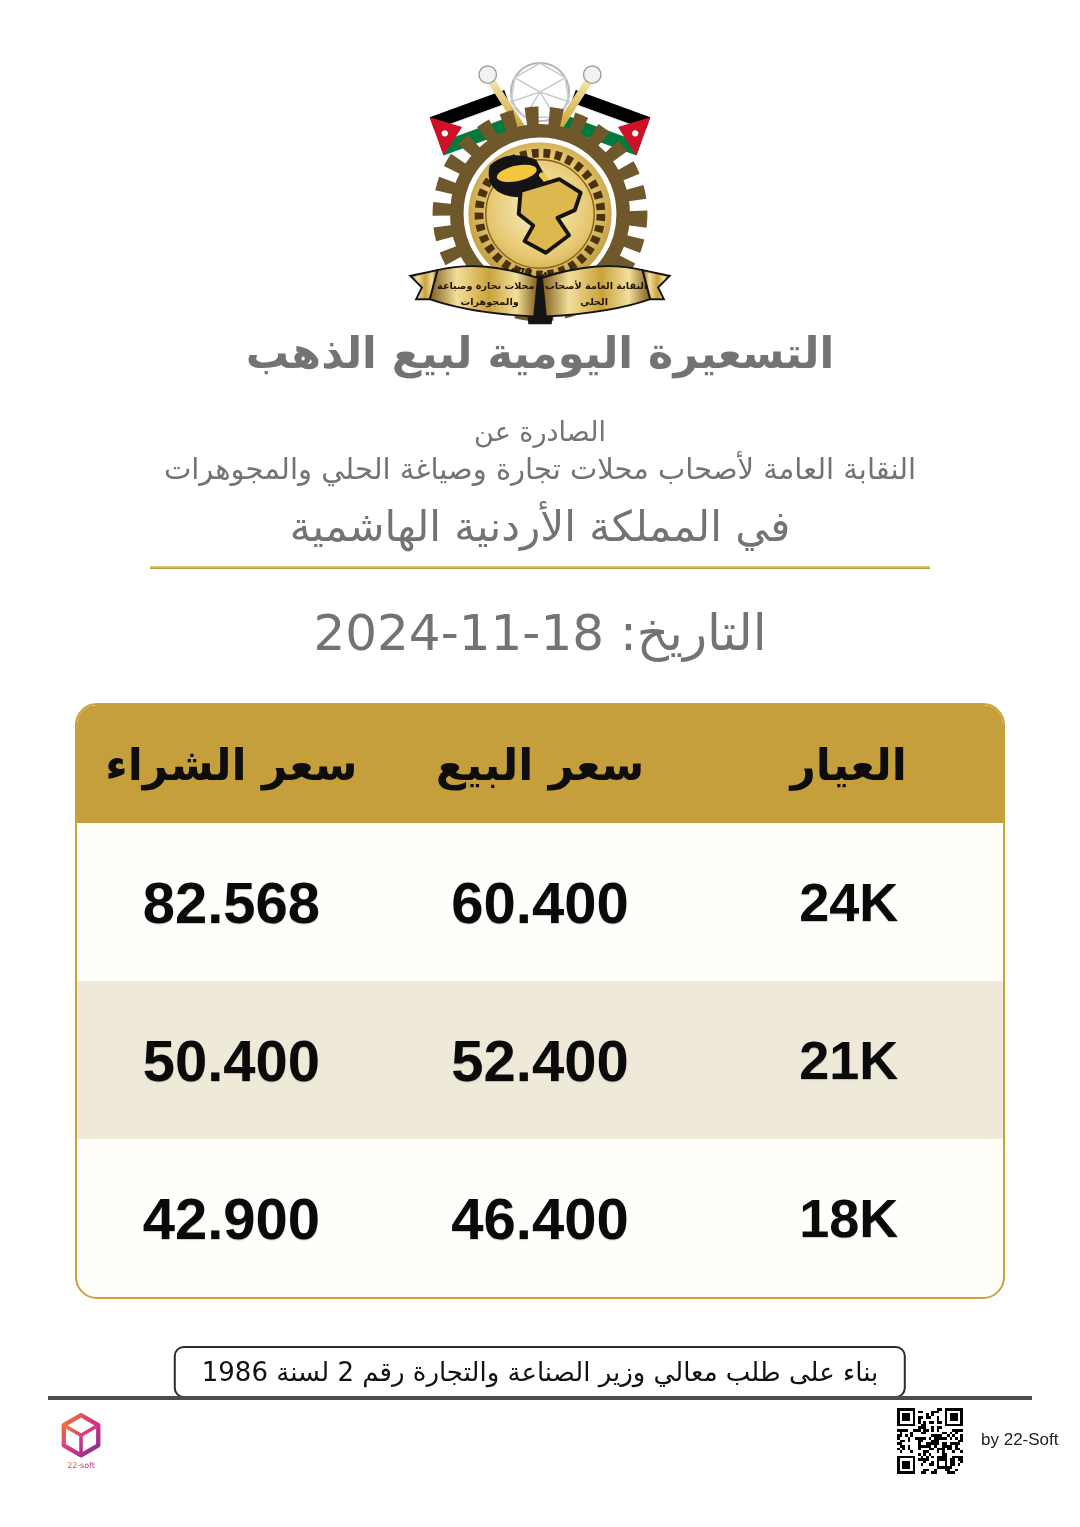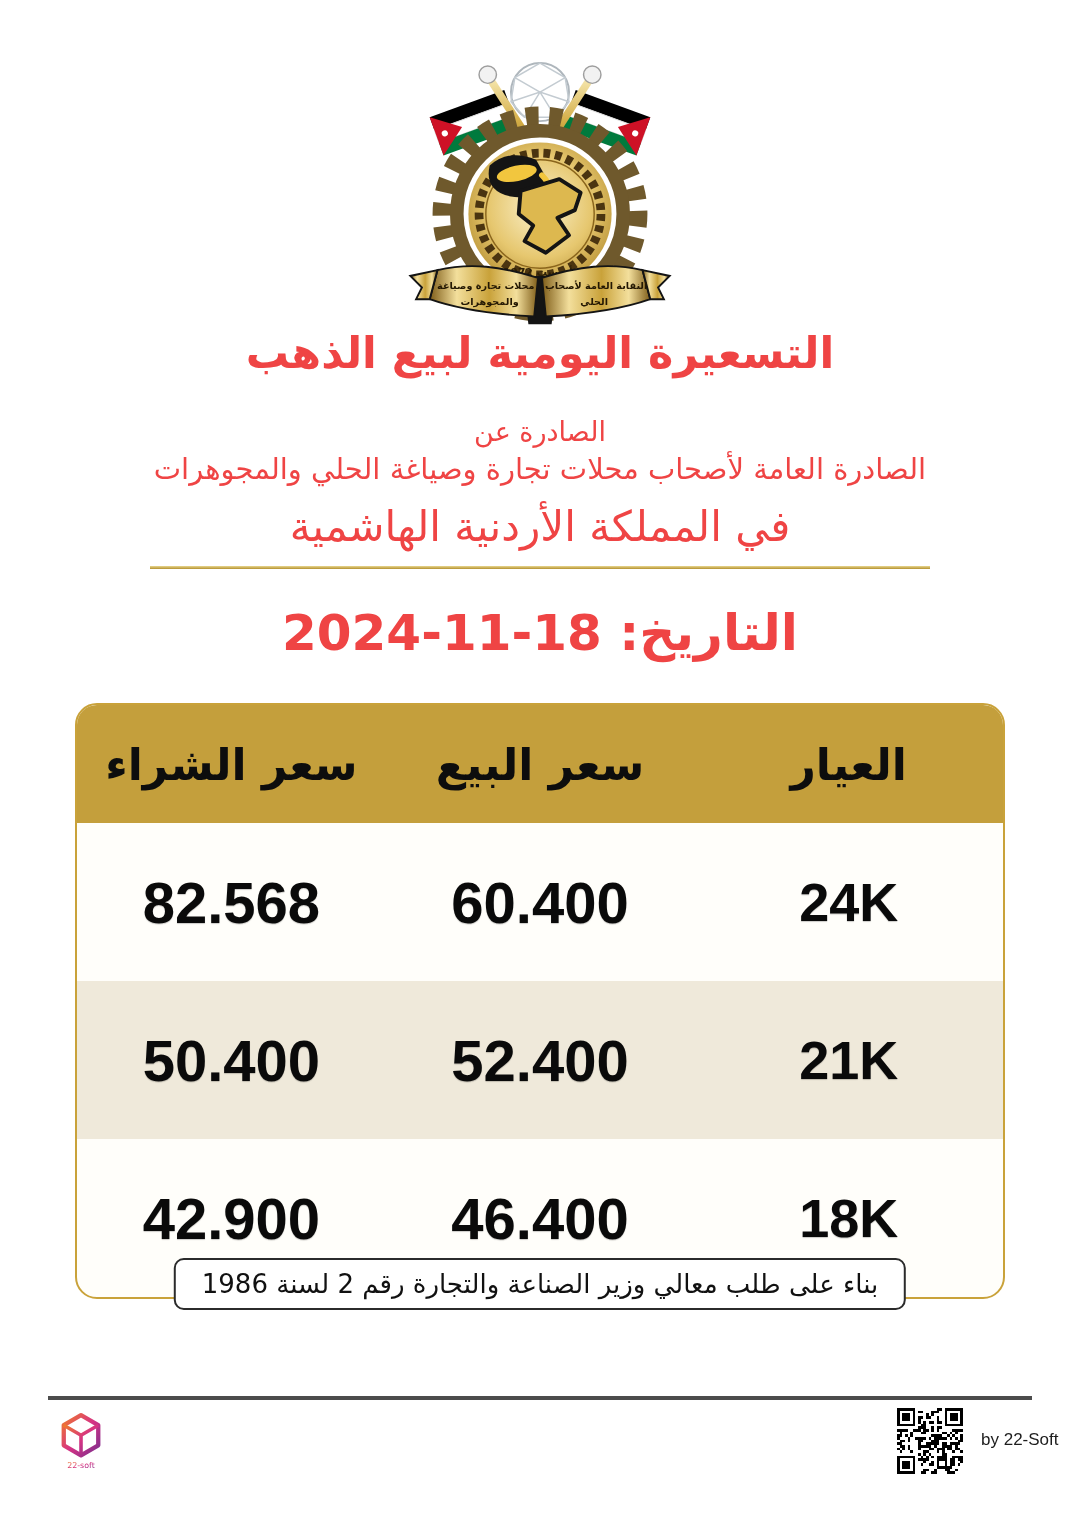--- a/index.html
+++ b/index.html
@@ -10,39 +10,39 @@
     margin: 0 auto;
     background: #ffffff;
     font-family: "DejaVu Sans", sans-serif;
     overflow: hidden;
   }
   .center-text {
     position: absolute;
     left: 0; right: 0;
     text-align: center;
     direction: rtl;
-    color: #ef4444;
+    color: #737373;
   }
   .logo-svg {
     position: absolute;
     top: 34px;
     left: 50%;
     margin-left: -165px;
   }
   .title    { top: 328px; font-size: 43px; font-weight: bold; }
   .issued   { top: 416px; font-size: 27px; }
   .org      { top: 452px; font-size: 29px; }
   .country  { top: 502px; font-size: 42px; }
   .gold-rule {
     position: absolute;
     top: 566px; left: 150px;
     width: 780px; height: 3px;
     background: linear-gradient(to bottom, #E8D68E, #B49130);
   }
-  .date { top: 604px; font-size: 50px; font-weight: bold; letter-spacing: 1px; }
+  .date { top: 604px; font-size: 50px; font-weight: normal; letter-spacing: 1px; }
 
   .price-table {
     position: absolute;
     top: 703px; left: 75px;
     width: 930px;
     border: 2px solid #C9A23A;
     border-radius: 22px;
     overflow: hidden;
     direction: rtl;
     background: #FFFEFA;
@@ -69,21 +69,21 @@
     font-weight: bold;
     font-size: 58px;
     color: #0a0a0a;
     text-shadow: 0 1px 1px rgba(0,0,0,0.2);
   }
   .pt-row.alt { background: #EFE9DA; }
   .karat-cell { font-size: 54px; }
 
   .note-box {
     position: absolute;
-    top: 1258px;
+    top: 1346px;
     left: 50%;
     transform: translateX(-50%);
     border: 2px solid #2b2b2b;
     border-radius: 10px;
     padding: 9px 26px;
     font-size: 26px;
     color: #111;
     white-space: nowrap;
     direction: rtl;
     background: #fff;
@@ -182,21 +182,21 @@
       <path d="M64,244 L36,250 L48,262 L42,274 L56,274 Z" fill="url(#gRib)" stroke="#141414" stroke-width="2"></path>
       <text x="228" y="264" text-anchor="middle" font-size="10" font-weight="bold" fill="#241803">النقابة العامة لأصحاب</text>
       <text x="226" y="280" text-anchor="middle" font-size="10" font-weight="bold" fill="#241803">الحلي</text>
       <text x="114" y="264" text-anchor="middle" font-size="10" font-weight="bold" fill="#241803">محلات تجارة وصياغة</text>
       <text x="118" y="280" text-anchor="middle" font-size="10" font-weight="bold" fill="#241803">والمجوهرات</text>
     </g>
   </svg>
 
   <div class="center-text title">التسعيرة اليومية لبيع الذهب</div>
   <div class="center-text issued">الصادرة عن</div>
-  <div class="center-text org">الصادرة العامة لأصحاب محلات تجارة وصياغة الحلي والمجوهرات</div>
+  <div class="center-text org">النقابة العامة لأصحاب محلات تجارة وصياغة الحلي والمجوهرات</div>
   <div class="center-text country">في المملكة الأردنية الهاشمية</div>
   <div class="gold-rule"></div>
   <div class="center-text date">التاريخ: 18-11-2024</div>
 
   <div class="price-table">
     <div class="pt-header">
       <div>العيار</div>
       <div>سعر البيع</div>
       <div>سعر الشراء</div>
     </div>

